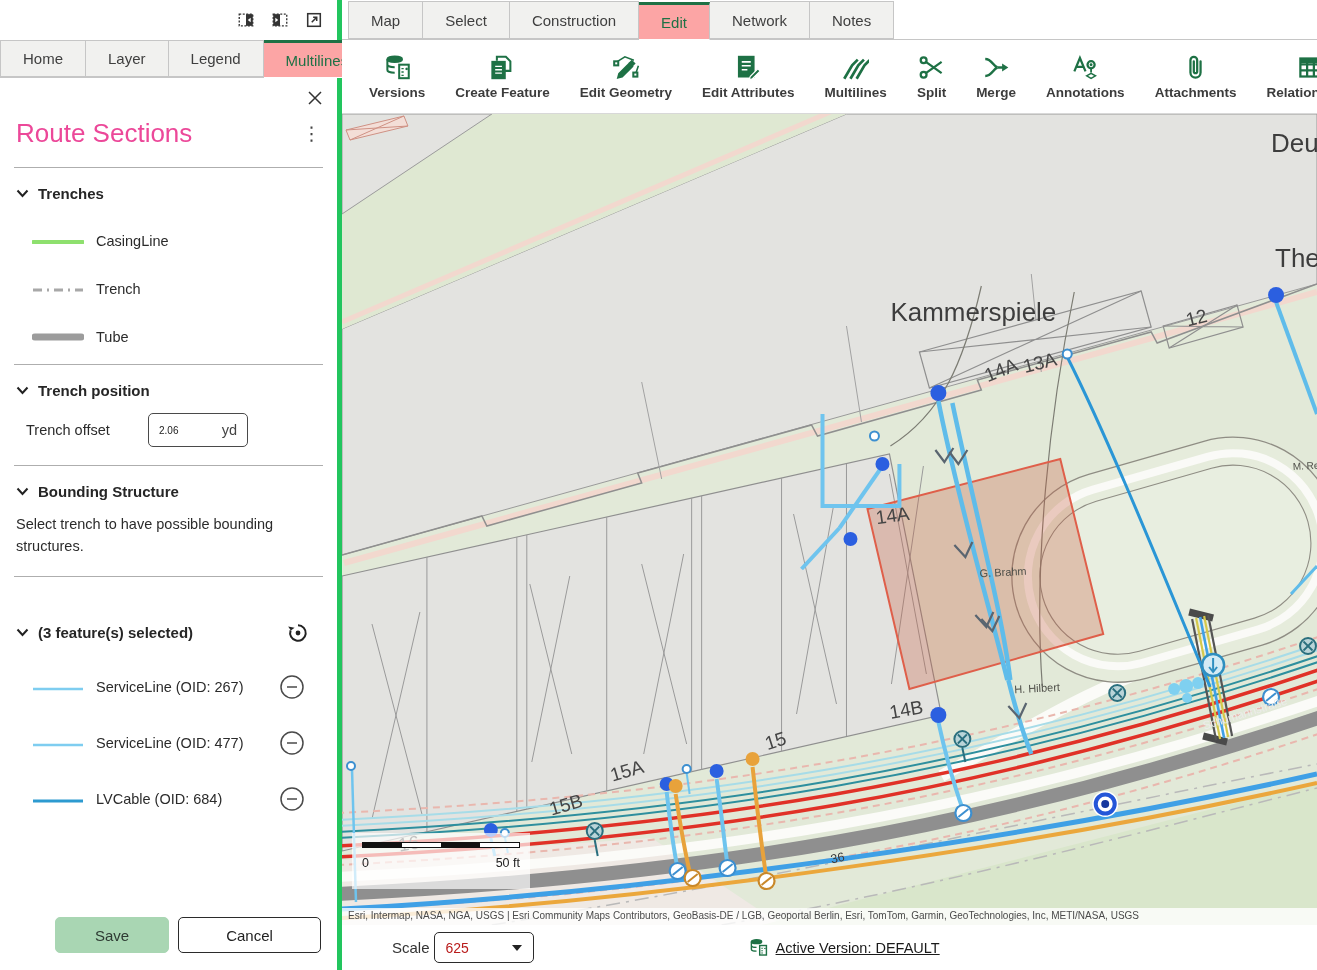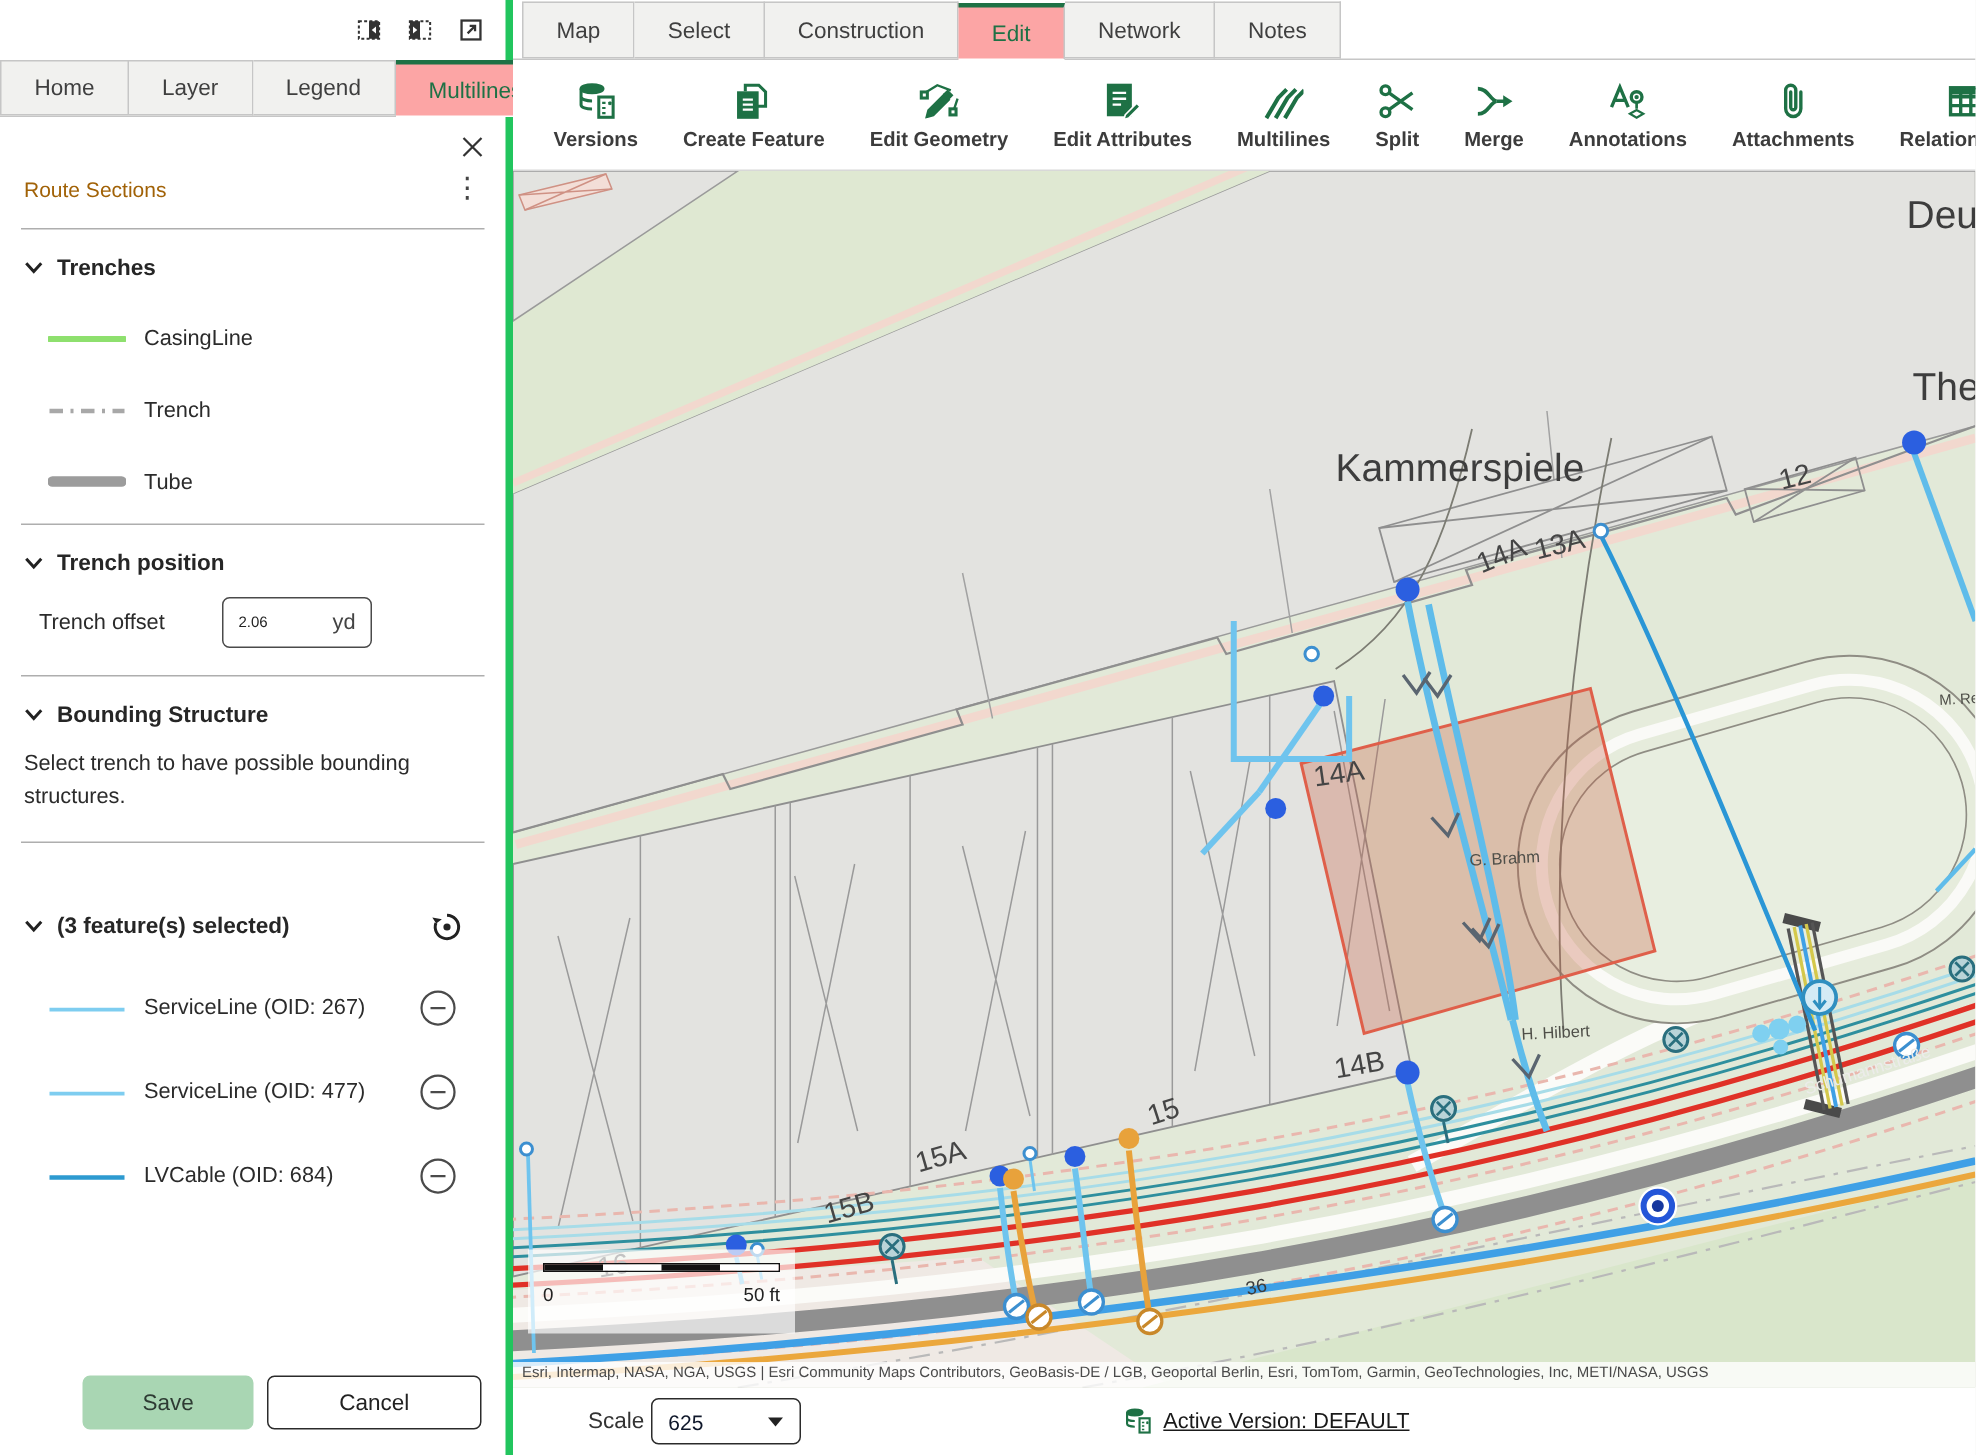--- a/index.html
+++ b/index.html
@@ -17,21 +17,21 @@
     background:#f1f1ef; border:1px solid #c6c6c6; border-left:none; cursor:pointer; white-space:nowrap;
   }
   .lp-tabs .tab:first-child, .ribbon-tabs .tab:first-child { border-left:1px solid #c6c6c6; }
   .lp-tabs .tab.active, .ribbon-tabs .tab.active {
     background:#fca5a5; color:#1e7145; border-bottom:1px solid #fff; margin-bottom:-1px;
     border-top:3px solid #1e7145; font-weight:400;
   }
   .panel-body { flex:1; position:relative; padding:0 16px; overflow:hidden; }
   .close-btn { position:absolute; top:12px; right:14px; width:16px; height:16px; cursor:pointer; }
   .panel-title-row { display:flex; align-items:center; margin-top:40px; }
-  .panel-title { font-size:14px; color:#a16207; font-weight:400; }
+  .panel-title { font-size:26px; color:#ec4899; font-weight:400; }
   .kebab { margin-left:auto; font-size:19px; color:#444; letter-spacing:0; cursor:pointer; line-height:14px; }
   .divider { border:none; border-top:1px solid #aeaeae; margin:18px -2px 0 -2px; }
   .sec-header { display:flex; align-items:center; gap:9px; margin-top:17px; font-size:15px; font-weight:bold; color:#262626; cursor:pointer; }
   .sec-header svg { flex:none; }
   .legend-row { display:flex; align-items:center; margin-top:30px; padding-left:16px; }
   .legend-row .swatch { width:52px; margin-right:12px; flex:none; }
   .legend-label { font-size:14.5px; color:#2b2b2b; }
   .offset-row { display:flex; align-items:center; margin-top:14px; padding-left:10px; }
   .offset-label { font-size:14.5px; color:#2b2b2b; width:110px; }
   .offset-box { display:flex; align-items:center; border:1px solid #4a4a4a; border-radius:5px; height:34px; width:100px; padding:0 10px; margin-left:12px; }
@@ -65,21 +65,21 @@
   .sb-bar i { flex:1; }
   .sb-bar i:nth-child(odd) { background:#111; }
   .sb-bar i:nth-child(even) { background:#fff; }
   .sb-labels { display:flex; justify-content:space-between; font-size:12.5px; color:#222; margin-top:8px; }
   .attribution { position:absolute; left:0; right:0; bottom:0; height:17px; background:rgba(255,255,255,0.8);
     font-size:10px; color:#4a4a4a; padding:2px 0 0 6px; white-space:nowrap; overflow:hidden; }
 
   .statusbar { height:45px; background:#fff; display:flex; align-items:center; padding-left:50px; }
   .scale-label { font-size:15px; color:#333; margin-right:4px; }
   .scale-dropdown { width:100px; height:31px; border:1.5px solid #2b2b2b; border-radius:5px; display:flex; align-items:center; padding:0 11px; cursor:pointer; }
-  .scale-value { font-size:14px; color:#0f172a; }
+  .scale-value { font-size:14px; color:#b91c1c; }
   .caret { margin-left:auto; width:0; height:0; border-left:5px solid transparent; border-right:5px solid transparent; border-top:6px solid #222; }
   .active-version { margin-left:215px; display:flex; align-items:center; gap:8px; cursor:pointer; }
   .active-version .av-label { font-size:14.5px; color:#1a1a1a; text-decoration:underline; }
 </style>
 </head>
 <body>
 
 <div class="app">
 
   <div class="left-panel">

